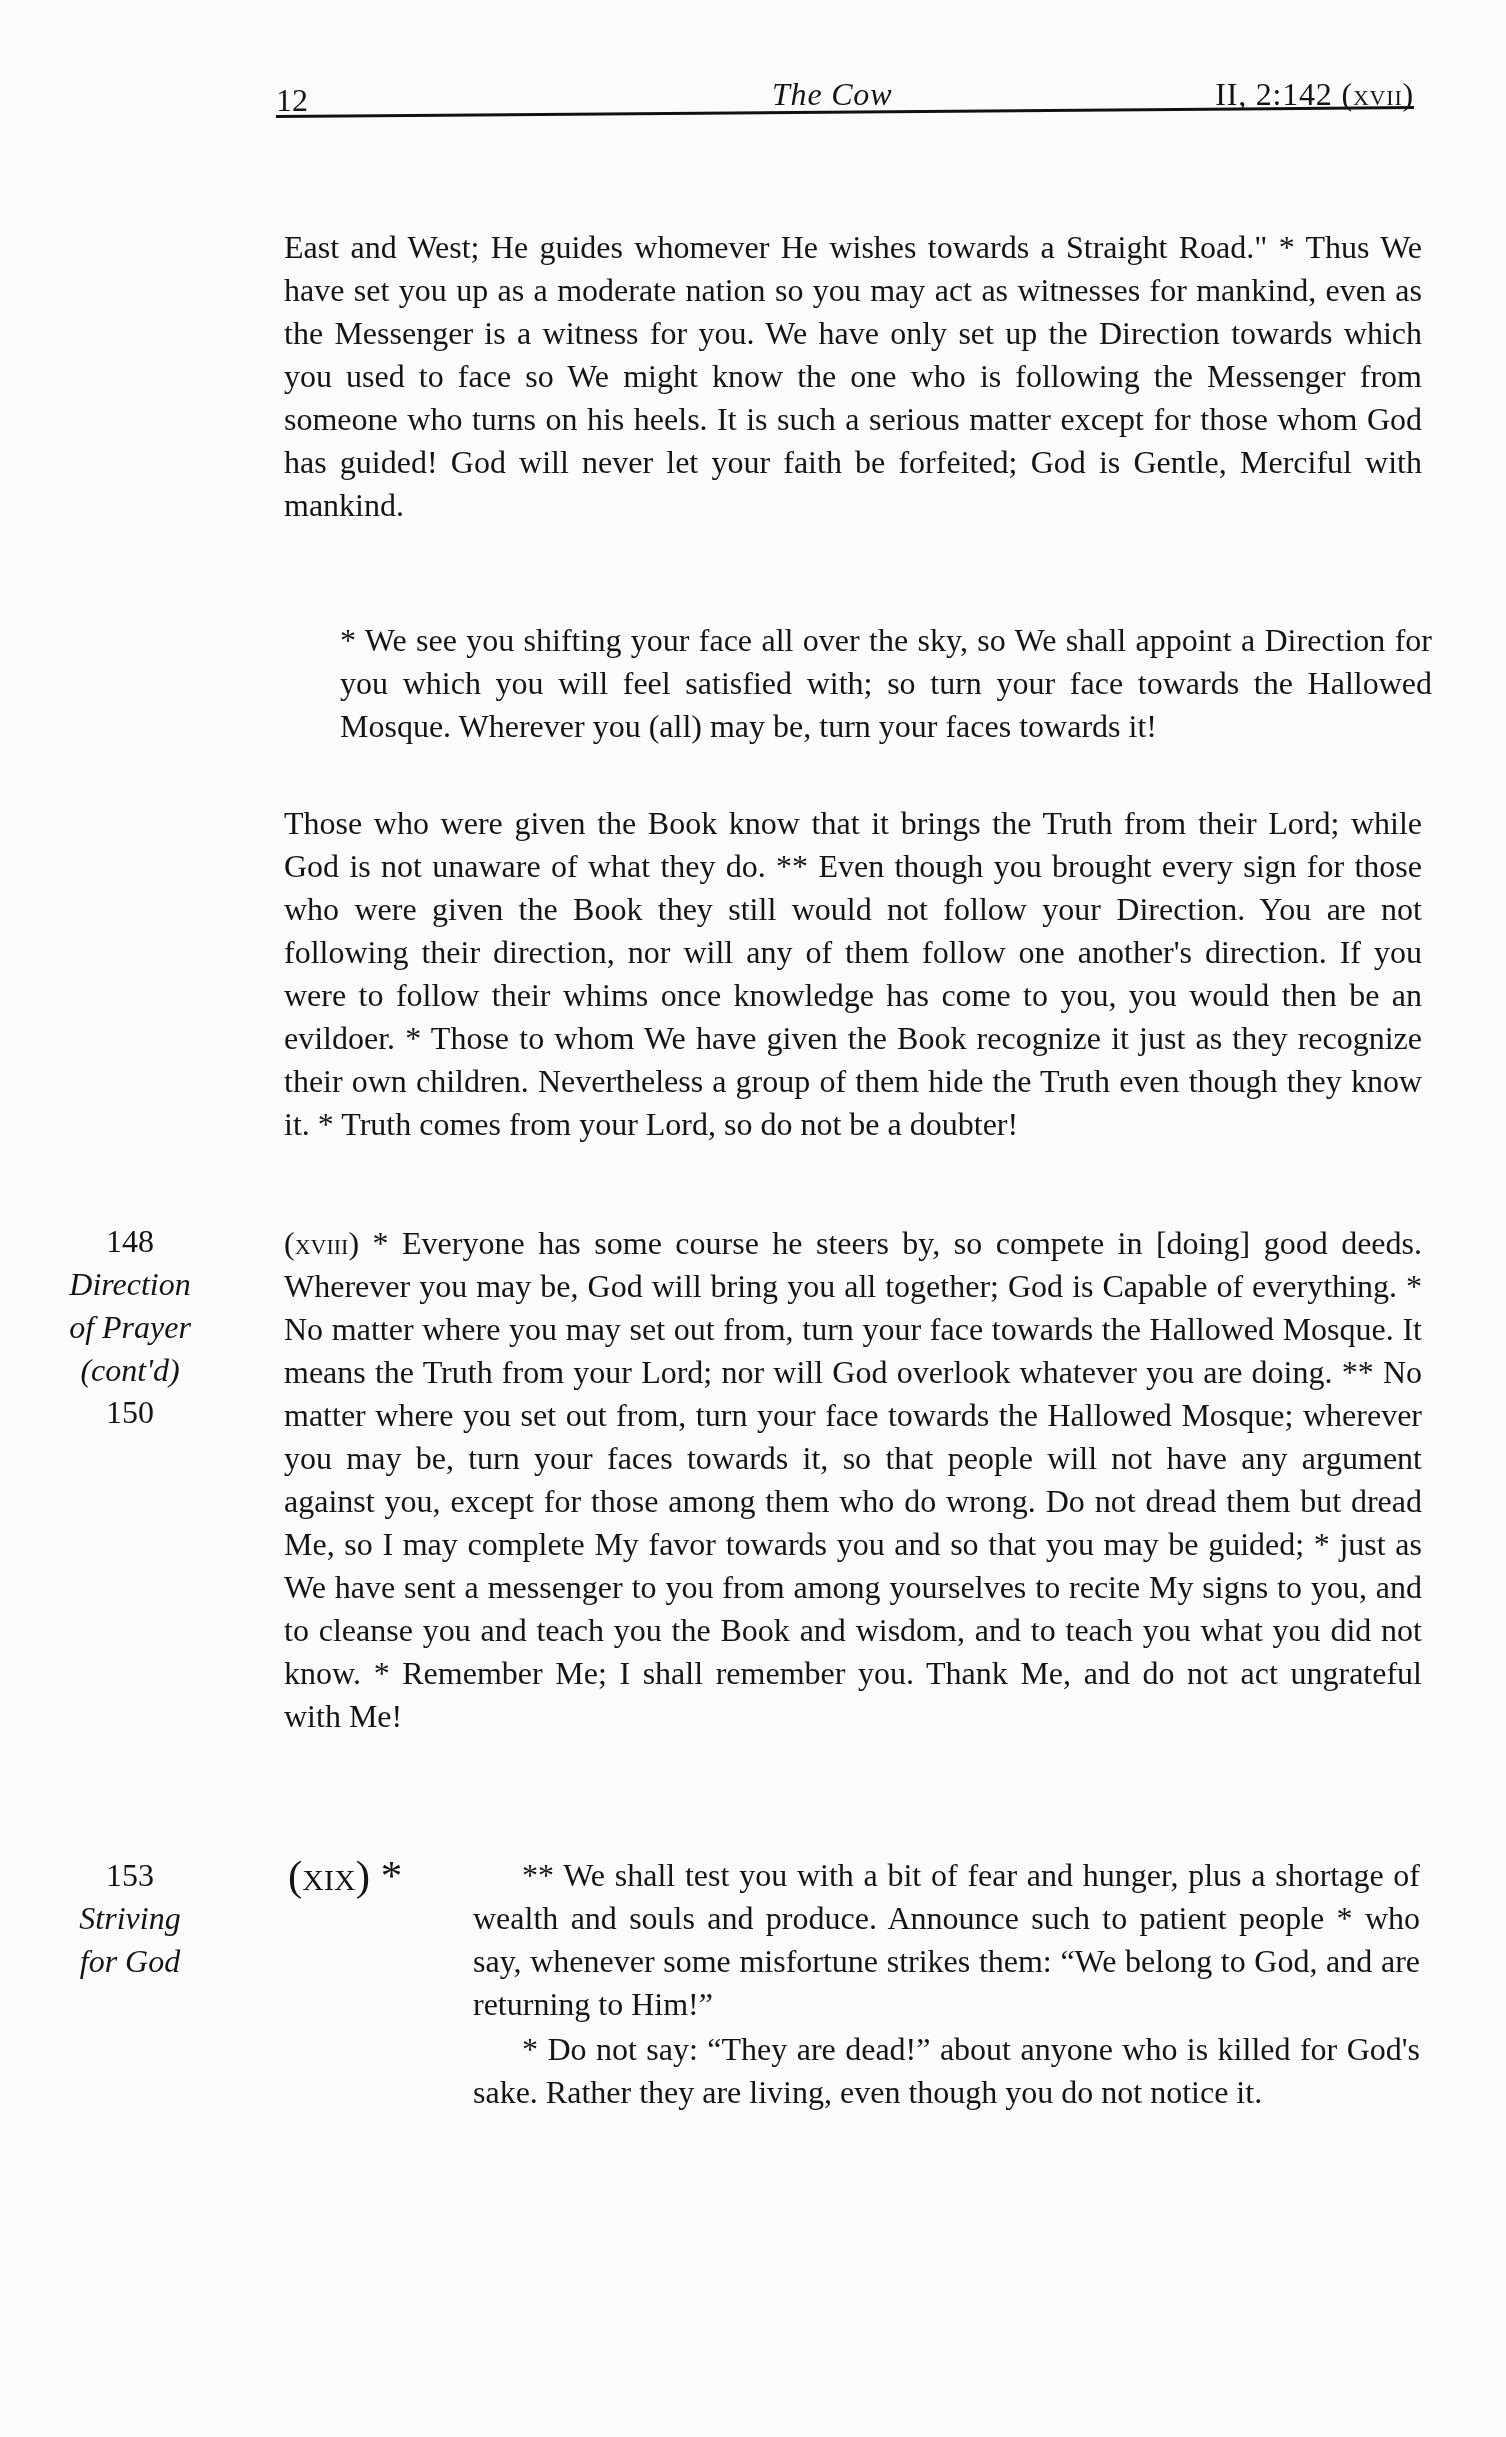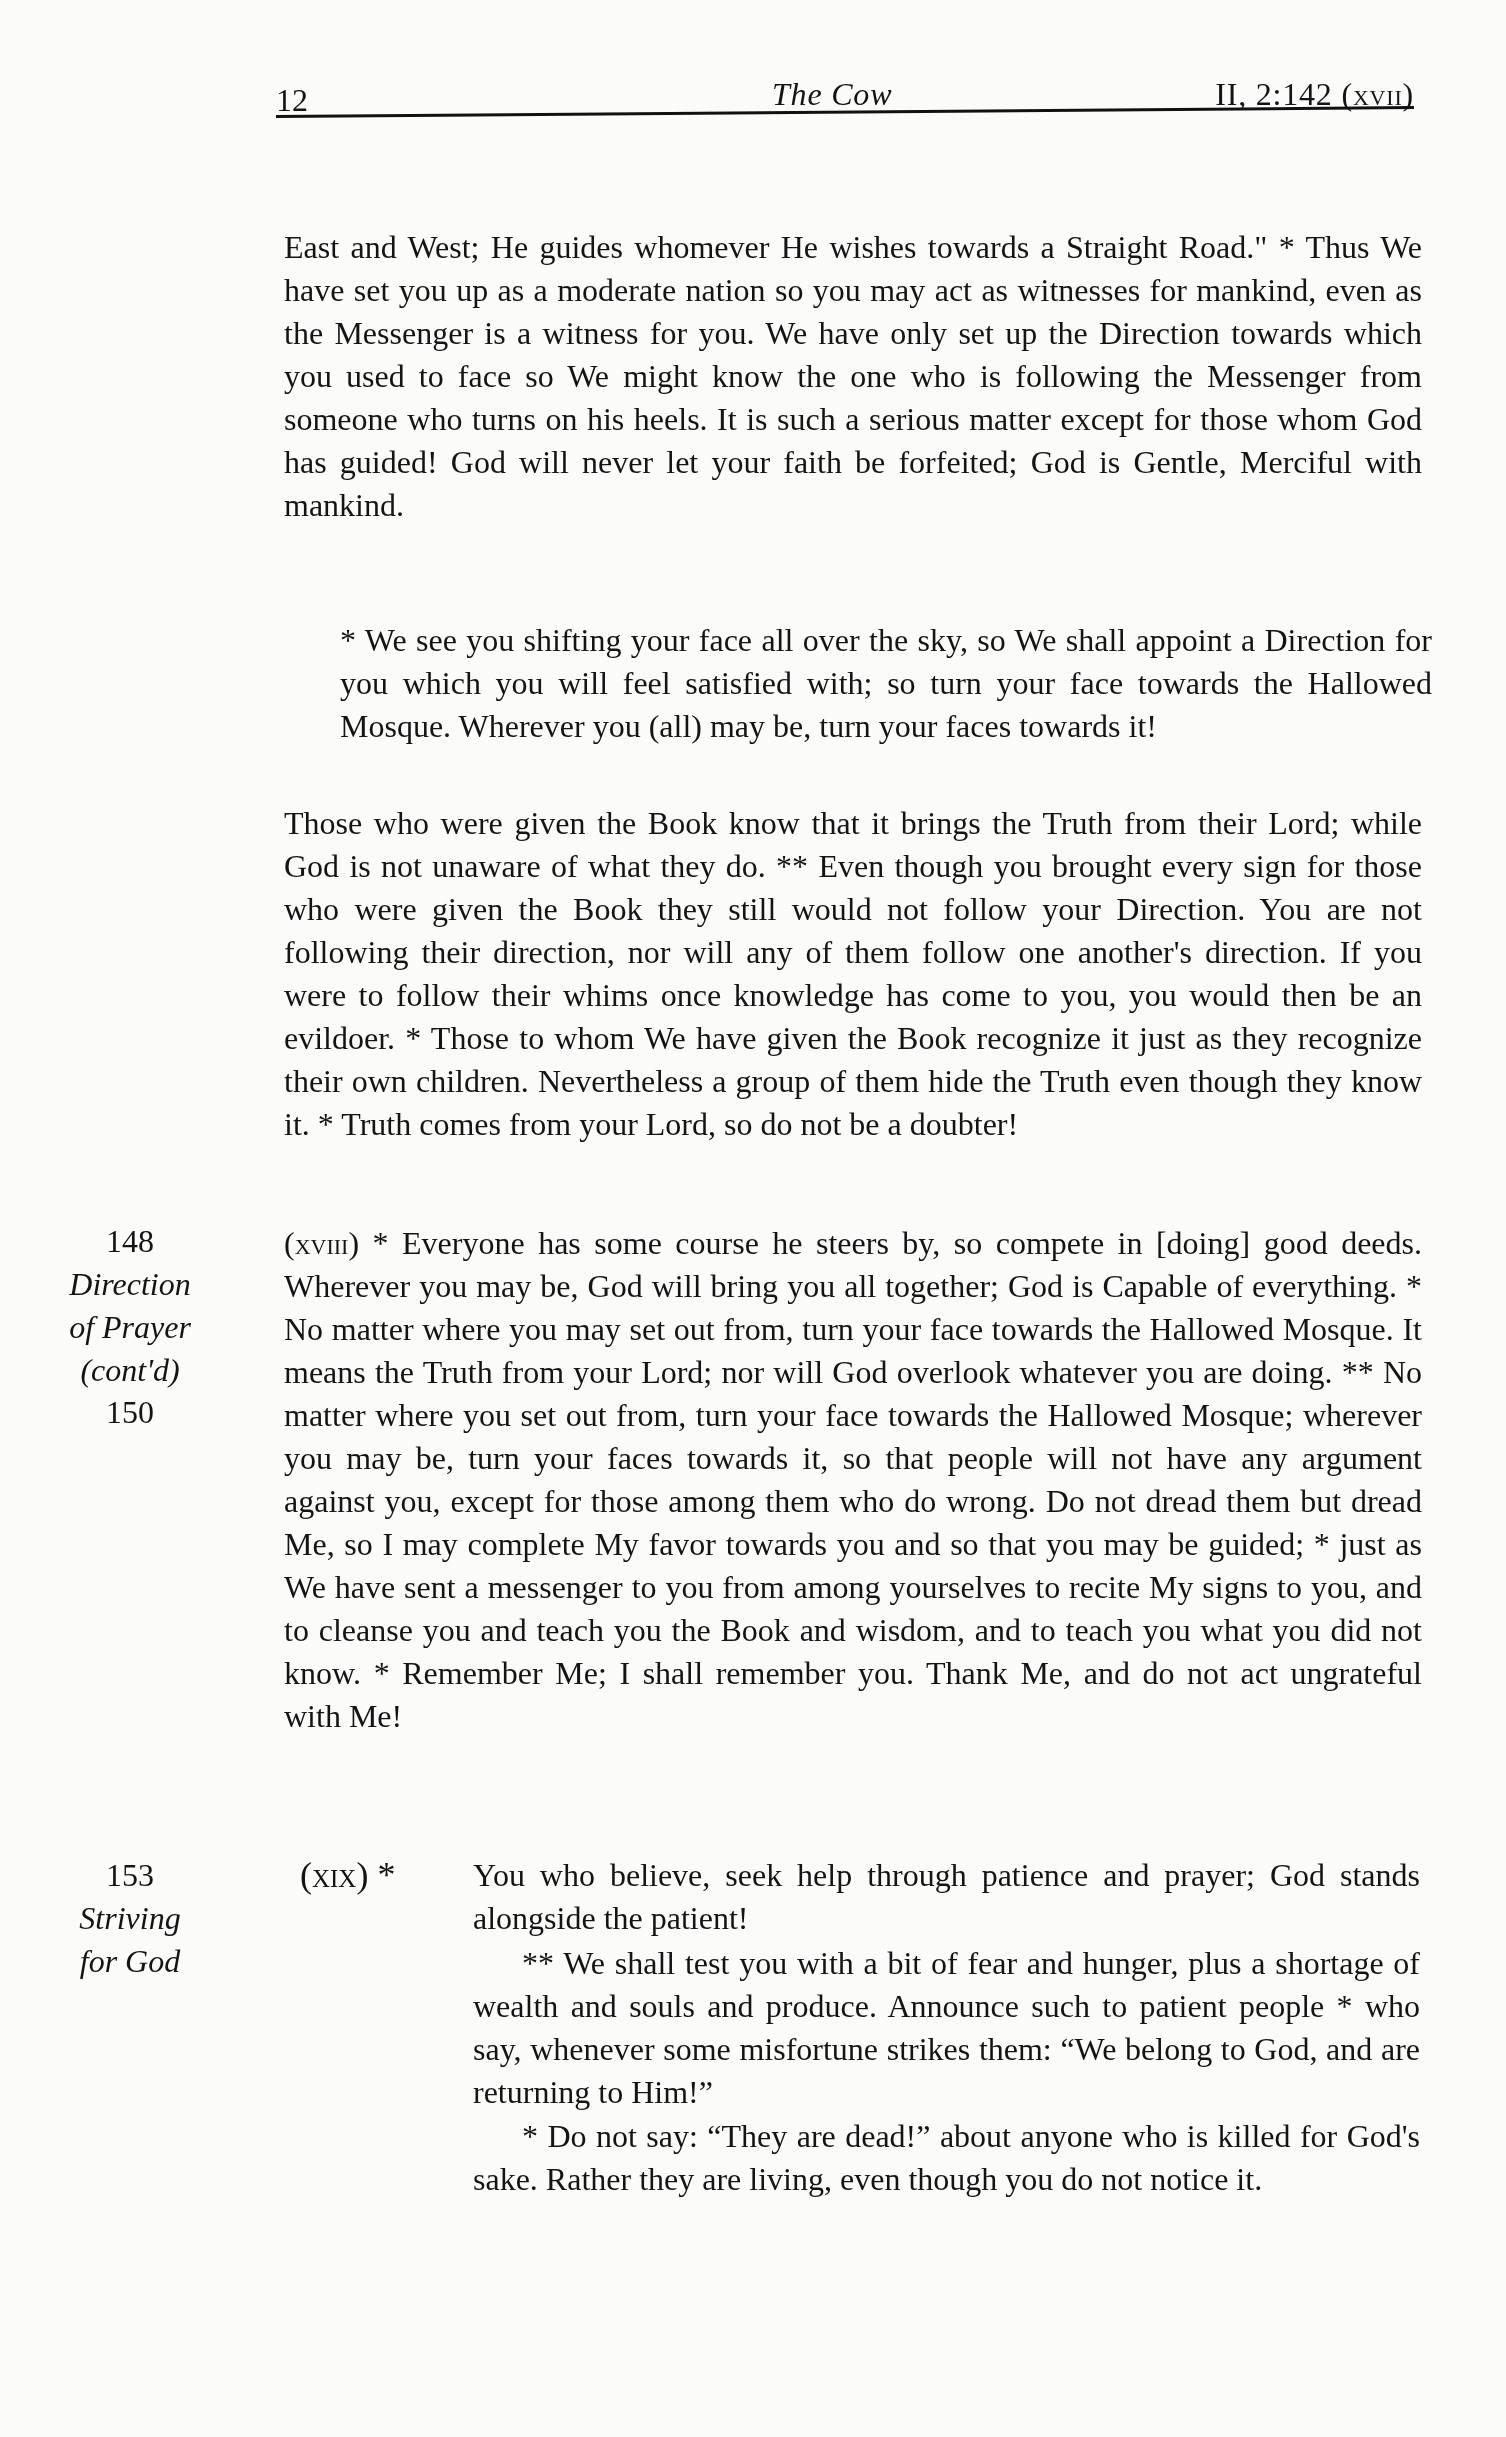--- a/index.html
+++ b/index.html
@@ -42,21 +42,21 @@
   .para5 p + p { margin-top: 1.5px; }
 
   .margin {
     position: absolute; left: 46px; width: 168px;
     text-align: center; font-size: 32px; line-height: 43px;
   }
   .margin .it { font-style: italic; }
   .m148 { top: 1220px; }
   .m150 { top: 1391px; }
   .m153 { top: 1854px; }
-  .sect-xix { position: absolute; left: 300px; top: 1854px; font-size: 36px; line-height: 43px; }
+  .sect-xix { position: absolute; left: 288px; top: 1854px; font-size: 43px; line-height: 43px; }
   .sc { font-variant: small-caps; }
   p { margin: 0; }
 </style>
 </head>
 <body>
 
 <div class="page">
 
   <div class="header">
     <span class="num">12</span>
@@ -85,19 +85,18 @@
   <p class="text para4"><span class="sc">(xviii)</span><span> * Everyone has some course he steers by, so compete in [doing] good deeds. Wherever you may be, God will bring you all together; God is Capable of everything. * No matter where you may set out from, turn your face towards the Hallowed Mosque. It means the Truth from your Lord; nor will God overlook whatever you are doing. ** No matter where you set out from, turn your face towards the Hallowed Mosque; wherever you may be, turn your faces towards it, so that people will not have any argument against you, except for those among them who do wrong. Do not dread them but dread Me, so I may complete My favor towards you and so that you may be guided; * just as We have sent a messenger to you from among yourselves to recite My signs to you, and to cleanse you and teach you the Book and wisdom, and to teach you what you did not know. * Remember Me; I shall remember you. Thank Me, and do not act ungrateful with Me!</span></p>
 
   <div class="margin m153">
     <div>153</div>
     <div class="it">Striving</div>
     <div class="it">for God</div>
   </div>
   <div class="sect-xix sc">(xix) *</div>
 
   <div class="text para5">
-    <p>You who believe, seek help through patience and prayer; God stands alongside the patient!</p>
     <p class="ind">** We shall test you with a bit of fear and hunger, plus a shortage of wealth and souls and produce. Announce such to patient people * who say, whenever some misfortune strikes them: “We belong to God, and are returning to Him!”</p>
     <p class="ind">* Do not say: “They are dead!” about anyone who is killed for God's sake. Rather they are living, even though you do not notice it.</p>
   </div>
 
 </div>
 
 
 </body></html>

